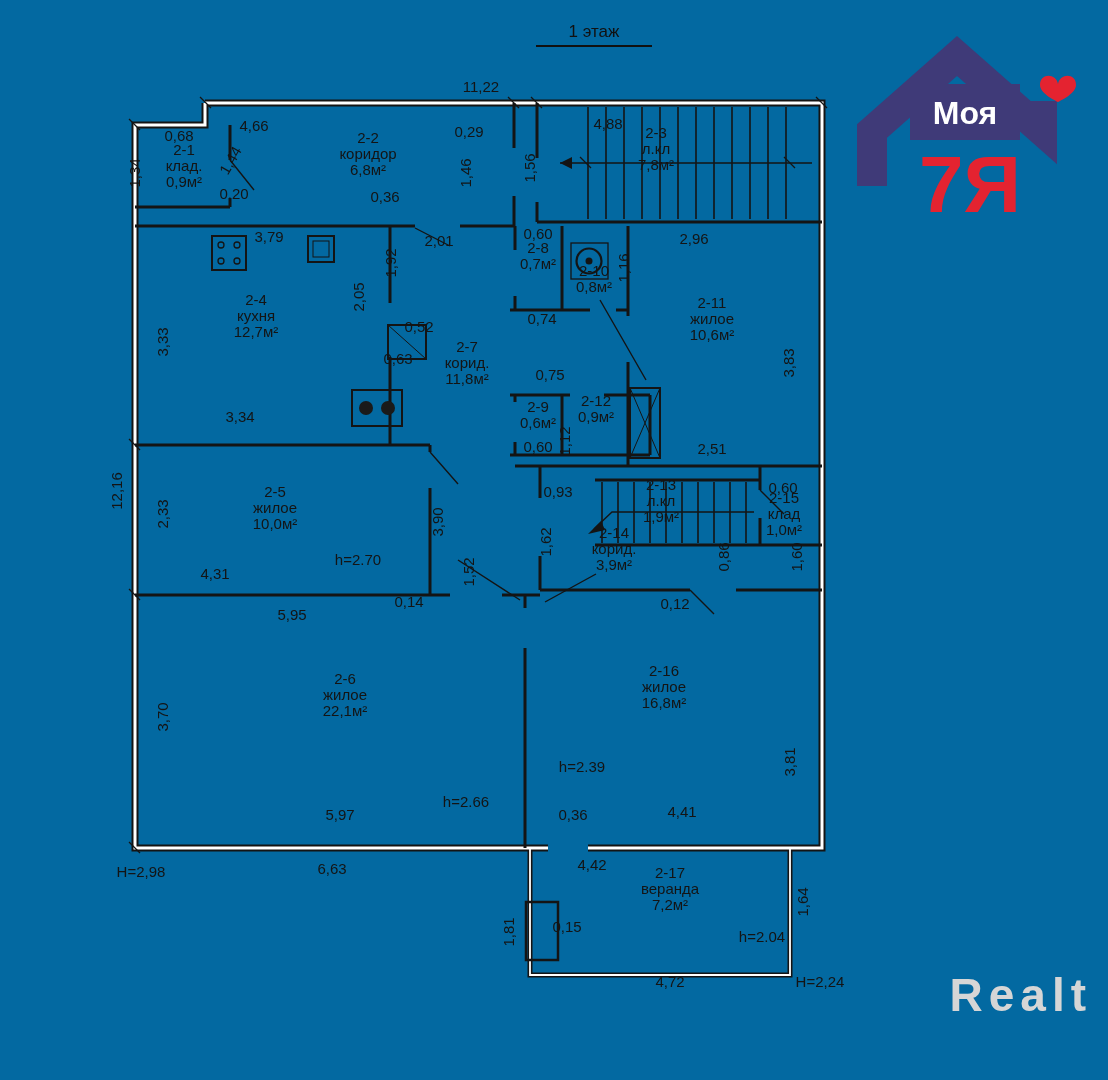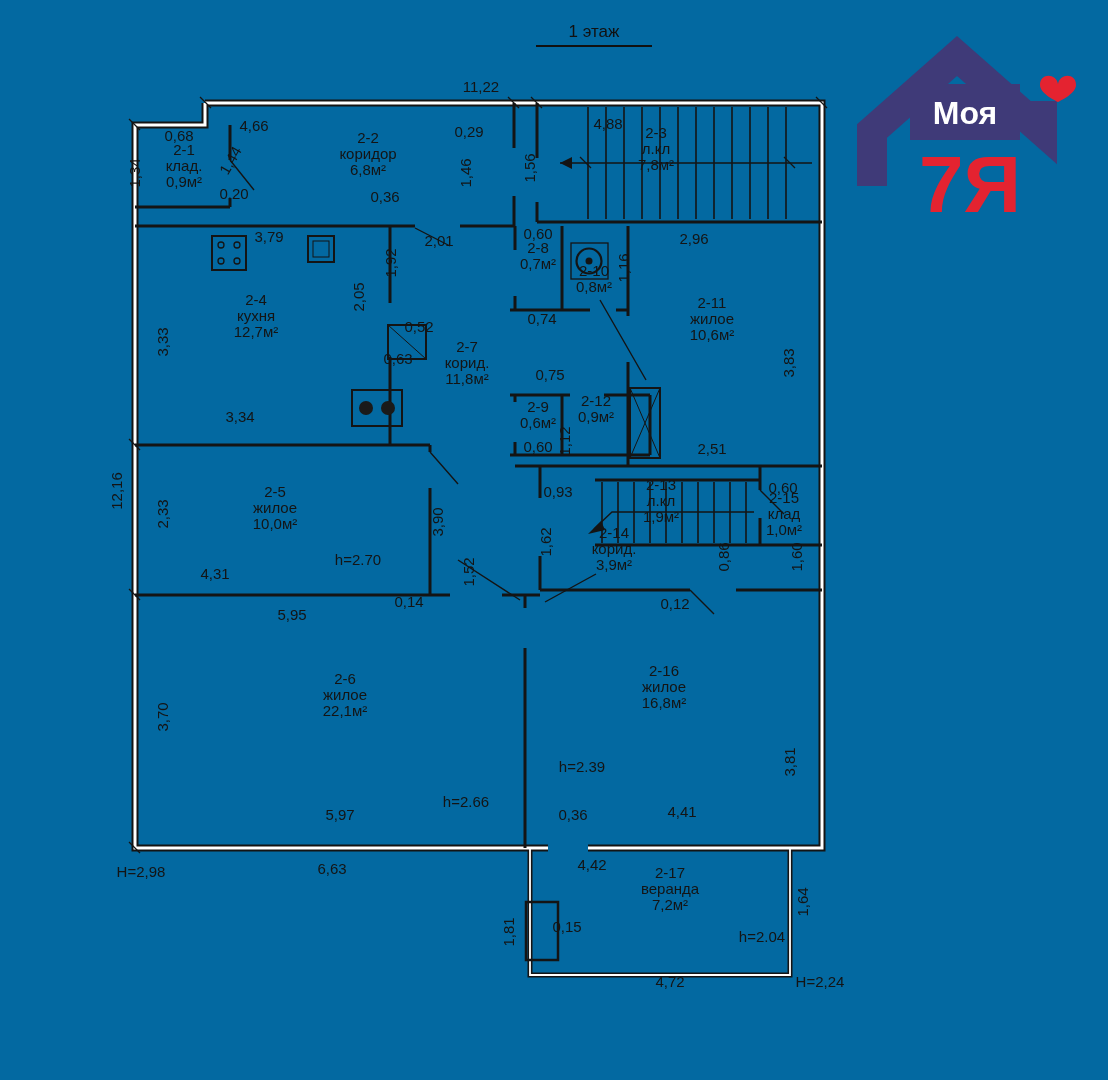--- a/index.html
+++ b/index.html
@@ -215,13 +215,14 @@
   </svg>
 
   <svg class="logo" viewBox="0 0 240 205">
     <path d="M20,160 L20,105 L105,30 L190,105 L190,75" fill="none" stroke="#3f3a78" stroke-width="30"></path>
     <polygon points="58,58 168,58 168,114 58,114" fill="#3f3a78"></polygon>
     <text x="113" y="98" font-size="32" fill="#ffffff">Моя</text>
     <path d="M206,58 c-2,-11 -18,-11 -18,1 c0,9 18,17 18,17 c0,0 18,-8 18,-17 c0,-12 -16,-12 -18,-1 Z" fill="#e42330"></path>
     <text x="118" y="186" font-size="80" fill="#e42330">7Я</text>
   </svg>
 
+  <div class="watermark">Realt</div>
 </div>
 
 </body></html>

